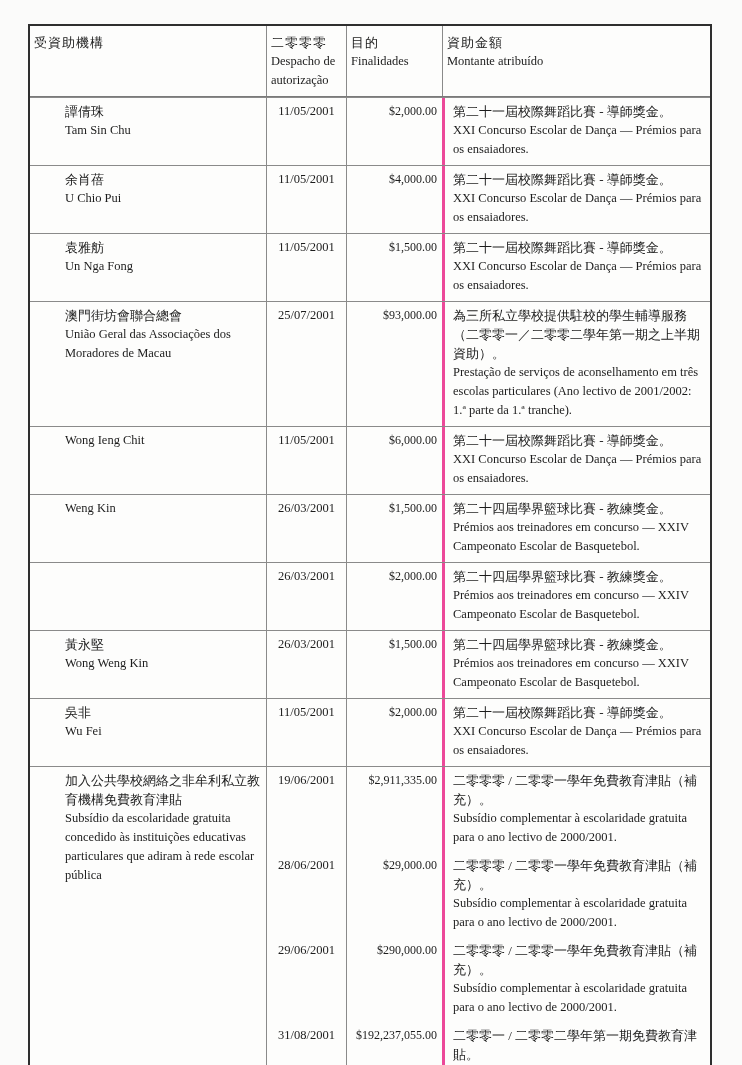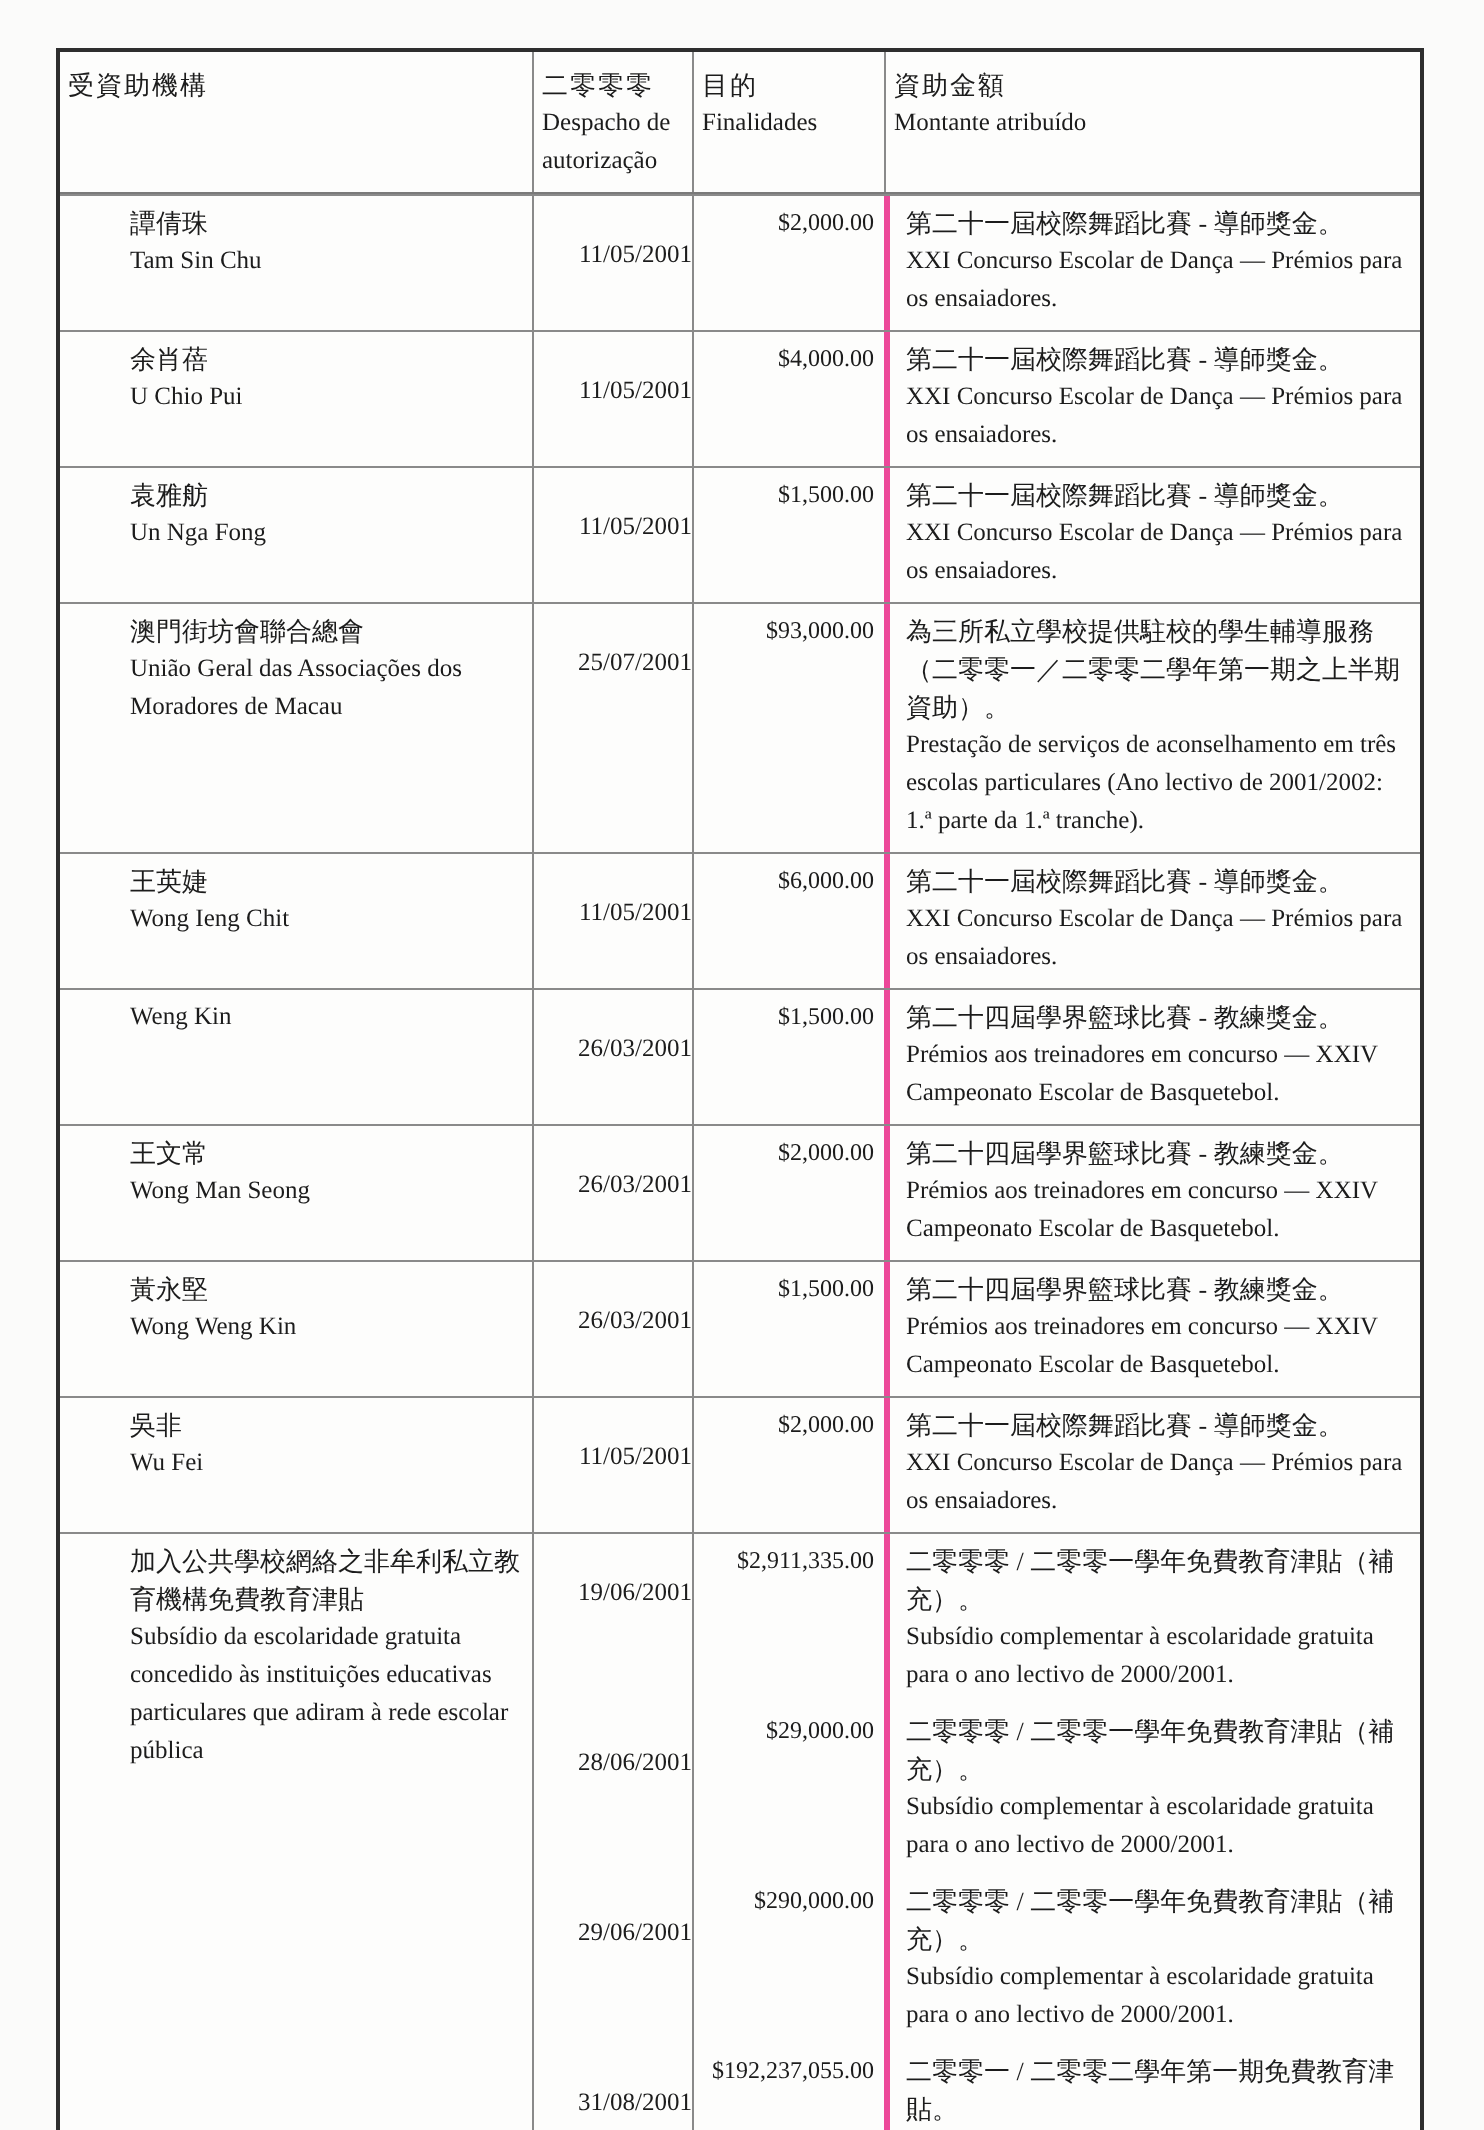--- a/index.html
+++ b/index.html
@@ -38,22 +38,22 @@
   }
   .trow:first-of-type{ border-top:none; }
   .centity{
     grid-column:1;
     padding:4px 6px 6px 7px;
     margin-left:28px;
   }
   .centity .zh{ font-size:13px; }
   .cd{
     grid-column:2;
-    text-align:right;
-    padding-top:20px;
+    text-align:center;
+    padding-top:4px;
     border-left:1px solid #8a8a8a;
   }
   .ca{
     grid-column:3;
     text-align:right;
     padding:4px 5px 0 2px;
     border-left:1px solid #8a8a8a;
     white-space:nowrap;
     font-size:12px;
   }
@@ -137,21 +137,20 @@
     <div class="cd">25/07/2001</div>
     <div class="ca">$93,000.00</div>
     <div class="cp">
       <div class="zh">為三所私立學校提供駐校的學生輔導服務（二零零一／二零零二學年第一期之上半期資助）。</div>
       <div>Prestação de serviços de aconselhamento em três escolas particulares (Ano lectivo de 2001/2002: 1.ª parte da 1.ª tranche).</div>
     </div>
   </div>
 
   <div class="trow">
     <div class="centity">
-      <div class="zh">王英婕</div>
       <div>Wong Ieng Chit</div>
     </div>
     <div class="cd">11/05/2001</div>
     <div class="ca">$6,000.00</div>
     <div class="cp">
       <div class="zh">第二十一屆校際舞蹈比賽 - 導師獎金。</div>
       <div>XXI Concurso Escolar de Dança — Prémios para os ensaiadores.</div>
     </div>
   </div>
 
@@ -162,24 +161,20 @@
     </div>
     <div class="cd">26/03/2001</div>
     <div class="ca">$1,500.00</div>
     <div class="cp">
       <div class="zh">第二十四屆學界籃球比賽 - 教練獎金。</div>
       <div>Prémios aos treinadores em concurso — XXIV Campeonato Escolar de Basquetebol.</div>
     </div>
   </div>
 
   <div class="trow">
-    <div class="centity">
-      <div class="zh">王文常</div>
-      <div>Wong Man Seong</div>
-    </div>
     <div class="cd">26/03/2001</div>
     <div class="ca">$2,000.00</div>
     <div class="cp">
       <div class="zh">第二十四屆學界籃球比賽 - 教練獎金。</div>
       <div>Prémios aos treinadores em concurso — XXIV Campeonato Escolar de Basquetebol.</div>
     </div>
   </div>
 
   <div class="trow">
     <div class="centity">

